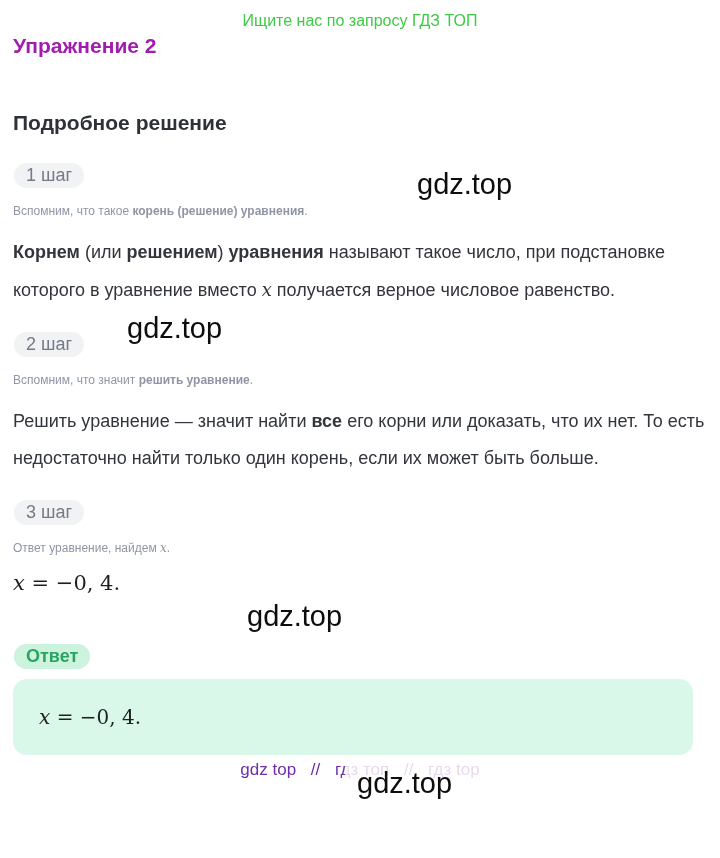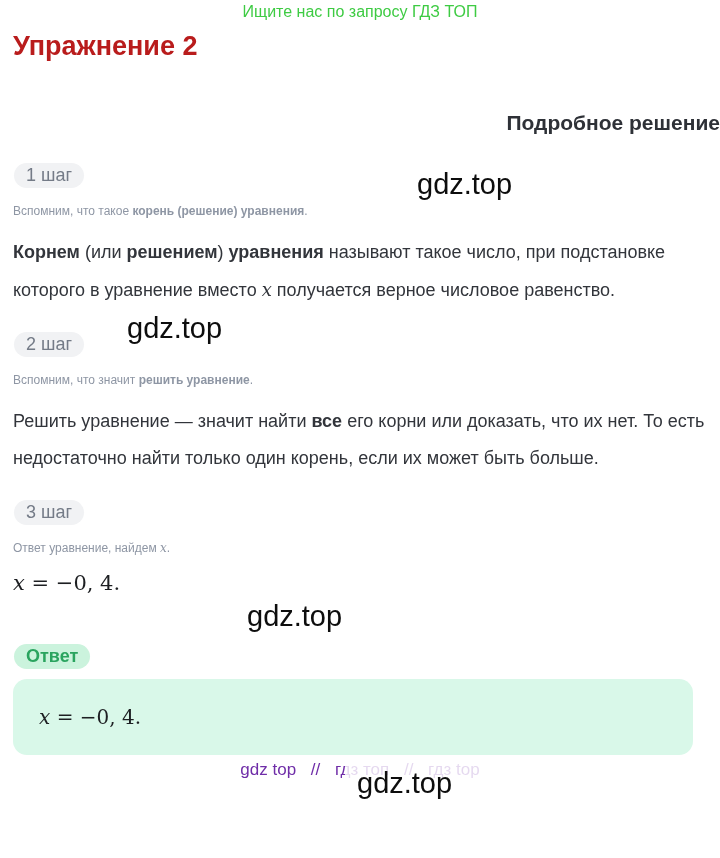--- a/index.html
+++ b/index.html
@@ -17,34 +17,34 @@
   html,body{margin:0;padding:0;}
   body{
     width:720px;height:858px;
     background:#ffffff;
     position:relative;
     overflow:hidden;
     font-family:"Liberation Sans",sans-serif;
     color:var(--dark-text);
   }
   .topbar{
-    padding-top:3px;
+    padding-top:12px;
     height:21px;
     text-align:center;
     font-size:16px;
     font-weight:400;
     color:var(--accent-green);
   }
   h1.page-title{
-    font-size:27px;font-weight:700;line-height:24px;
-    margin:13px 0 0 13px;color:#b91c1c;
+    font-size:21px;font-weight:700;line-height:24px;
+    margin:13px 0 0 13px;color:#a21caf;
   }
   h2.section-title{
     font-size:21px;font-weight:700;line-height:24px;
-    margin:53px 0 0 13px;color:#2e3137;text-align:right;
+    margin:53px 0 0 13px;color:#2e3137;
   }
   .badge{
     display:inline-block;
     margin:28px 0 0 14px;
     padding:5px 12px 6px 12px;
     border-radius:13px;
     background:var(--badge-bg);
     color:var(--badge-text);
     font-size:18px;line-height:14px;
   }

